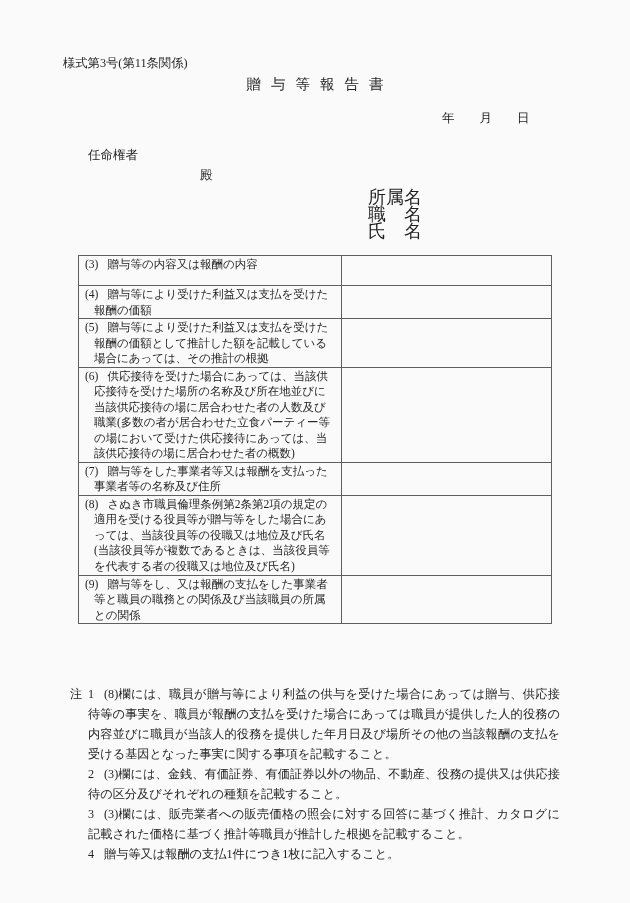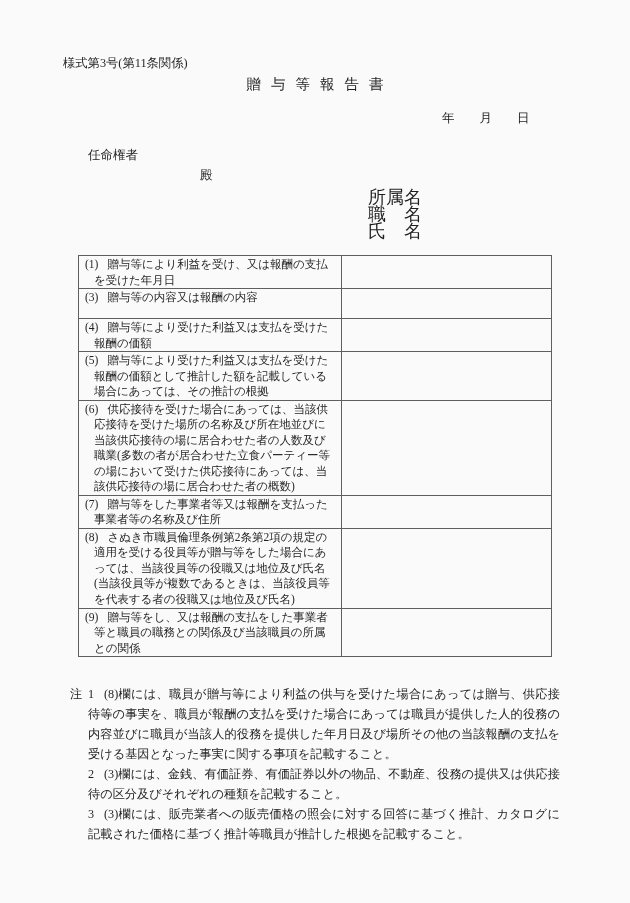--- a/index.html
+++ b/index.html
@@ -67,24 +67,20 @@
   <div class="abs dono">殿</div>
 
   <div class="signer">
     <div>所属名</div>
     <div>職　名</div>
     <div>氏　名</div>
   </div>
 
   <table class="form-table">
     <tbody>
-        <tr style="height:31px">
-      <td class="label-cell"><span class="cell-no">(1)</span><span>贈与等により利益を受け、又は報酬の支払を受けた年月日</span></td>
-      <td class="value-cell"></td>
-    </tr>
     <tr style="height:30px">
       <td class="label-cell"><span class="cell-no">(3)</span><span>贈与等の内容又は報酬の内容</span></td>
       <td class="value-cell"></td>
     </tr>
     <tr style="height:32px">
       <td class="label-cell"><span class="cell-no">(4)</span><span>贈与等により受けた利益又は支払を受けた報酬の価額</span></td>
       <td class="value-cell"></td>
     </tr>
     <tr style="height:48px">
       <td class="label-cell"><span class="cell-no">(5)</span><span>贈与等により受けた利益又は支払を受けた報酬の価額として推計した額を記載している場合にあっては、その推計の根拠</span></td>
@@ -107,15 +103,16 @@
       <td class="value-cell"></td>
     </tr>
   </tbody>
     </table>
 
   <div class="notes">
     <span class="note-marker">注</span>
     <div class="note-item"><span class="note-num">1</span><span>(8)欄には、職員が贈与等により利益の供与を受けた場合にあっては贈与、供応接待等の事実を、職員が報酬の支払を受けた場合にあっては職員が提供した人的役務の内容並びに職員が当該人的役務を提供した年月日及び場所その他の当該報酬の支払を受ける基因となった事実に関する事項を記載すること。</span></div>
     <div class="note-item"><span class="note-num">2</span><span>(3)欄には、金銭、有価証券、有価証券以外の物品、不動産、役務の提供又は供応接待の区分及びそれぞれの種類を記載すること。</span></div>
     <div class="note-item"><span class="note-num">3</span><span>(3)欄には、販売業者への販売価格の照会に対する回答に基づく推計、カタログに記載された価格に基づく推計等職員が推計した根拠を記載すること。</span></div>
+    <div class="note-item"><span class="note-num">4</span><span>贈与等又は報酬の支払1件につき1枚に記入すること。</span></div>
   </div>
 
 </div>
 
 </body></html>

